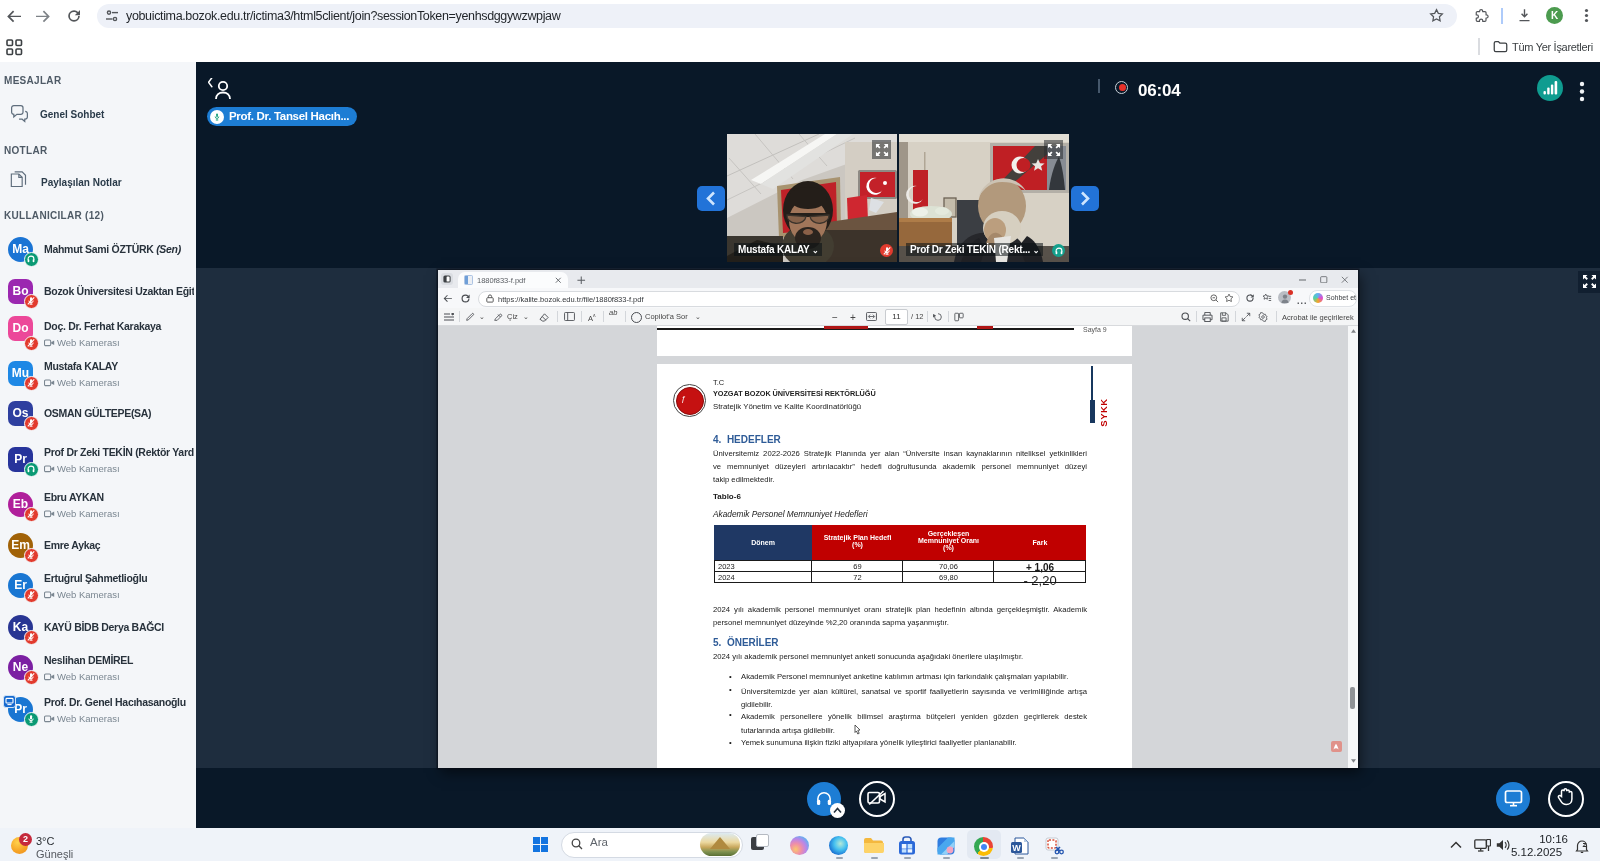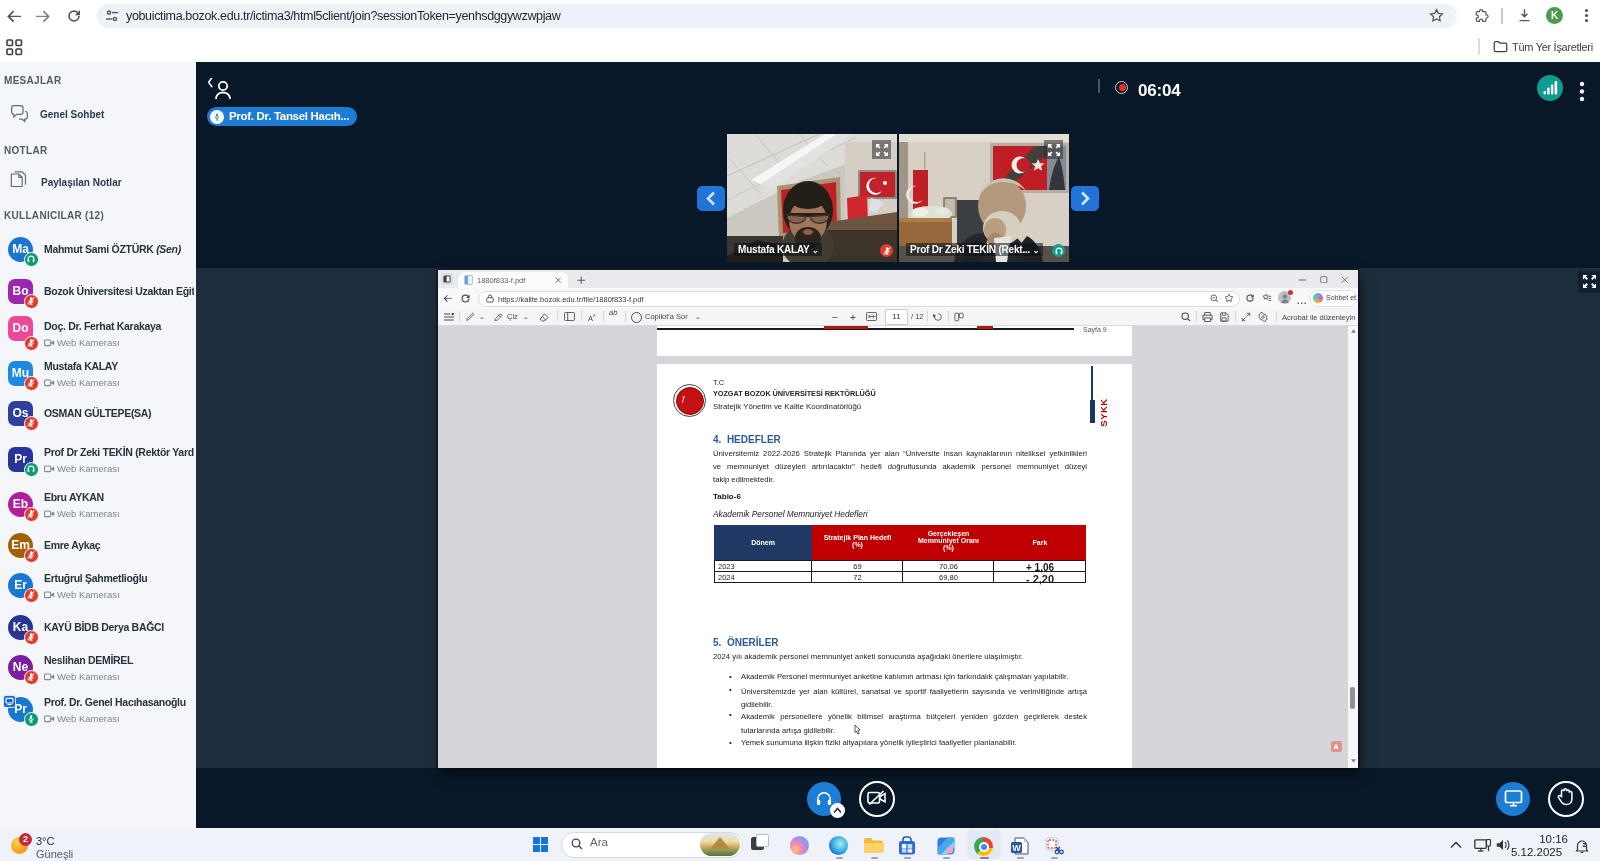--- a/index.html
+++ b/index.html
@@ -555,21 +555,21 @@
           </svg>
       <div class="abs" style="left:802px;top:3px;width:1px;height:11px;background:#d3d6da"></div>
       <svg class="abs" style="left:808px;top:4px" width="10" height="10" viewBox="0 0 24 24" stroke="#4a4d52" stroke-width="2" fill="none">
             <path d="M14 3h7v7M10 21H3v-7M21 3l-8 8M3 21l8-8"></path>
           </svg>
       <svg class="abs" style="left:825px;top:4px" width="10" height="10" viewBox="0 0 24 24" fill="none" stroke="#4a4d52" stroke-width="1.8">
             <circle cx="12" cy="12" r="3.2"></circle>
             <path d="M12 2.5l1.8 3.4 3.8-.6 1 3.7 3.4 1.8-2.1 3.2 2.1 3.2-3.4 1.8-1 3.7-3.8-.6L12 21.5l-1.8-3.4-3.8.6-1-3.7L2 13.2l2.1-3.2L2 6.8l3.4-1.8 1-3.7 3.8.6z"></path>
           </svg>
       <div class="abs" style="left:843px;top:3px;width:1px;height:11px;background:#d3d6da"></div>
-      <span class="abs etool" style="left:849px;top:4.5px">Acrobat ile düzenleyin</span>
+      <span class="abs etool" style="left:849px;top:4.5px">Acrobat ile geçirilerek</span>
     </div>
     <div id="pdfcontent" class="abs">
       <div class="abs page" style="top:0px;height:30px;"></div>
       <div class="abs" style="left:224px;top:1.5px;width:417px;height:2.8px;background:#1a1a1a"></div>
       <div class="abs" style="left:391px;top:0px;width:44px;height:3px;background:#b01616"></div>
       <div class="abs" style="left:544px;top:0px;width:16px;height:3px;background:#b01616"></div>
       <div class="abs" style="left:650px;top:0px;font-size:7px;color:#555">Sayfa 9</div>
       <div class="abs page" style="top:38px;height:404px;font-family:'Liberation Sans',sans-serif;" id="page10">
         <div class="abs" style="left:16px;top:20px;width:31px;height:31px;border-radius:50%;border:1px solid #444;background:#fff"></div>
         <div class="abs" style="left:18.5px;top:22.5px;width:26px;height:26px;border-radius:50%;background:#c51111;border:1.5px solid #8a0c0c"></div>
@@ -608,21 +608,25 @@
           <div class="abs" style="left:97px;top:35px;width:1px;height:22px;background:#1a1a1a"></div>
           <div class="abs" style="left:188px;top:35px;width:1px;height:22px;background:#1a1a1a"></div>
           <div class="abs" style="left:279px;top:35px;width:1px;height:22px;background:#1a1a1a"></div>
           <div class="abs" style="left:4px;top:37px;color:#1a1a1a;font-weight:normal;font-size:7.5px">2023</div>
           <div class="abs" style="left:98px;top:37px;width:91px;color:#1a1a1a;font-weight:normal;font-size:7.5px">69</div>
           <div class="abs" style="left:189px;top:37px;width:91px;color:#1a1a1a;font-weight:normal;font-size:7.5px">70,06</div>
           <div class="abs" style="left:280px;top:37px;width:92px;color:#1a1a1a;font-weight:bold;font-size:10px">+ 1,06</div>
           <div class="abs" style="left:4px;top:48px;color:#1a1a1a;font-weight:normal;font-size:7.5px">2024</div>
           <div class="abs" style="left:98px;top:48px;width:91px;color:#1a1a1a;font-weight:normal;font-size:7.5px">72</div>
           <div class="abs" style="left:189px;top:48px;width:91px;color:#1a1a1a;font-weight:normal;font-size:7.5px">69,80</div>
-          <div class="abs" style="left:280px;top:48px;width:92px;color:#1a1a1a;font-weight:bold;font-size:11px">- 2,20</div>
+          <div class="abs" style="left:280px;top:48px;width:92px;color:#1a1a1a;font-weight:normal;font-size:13px">- 2,20</div>
+        </div>
+        <div class="abs" style="left:56px;top:239px;width:374px;font-size:7.7px;color:#1a1a1a;line-height:13px">
+          <div style="text-align-last:justify;white-space:nowrap">2024 yılı akademik personel memnuniyet oranı stratejik plan hedefinin altında gerçekleşmiştir. Akademik</div>
+          <div>personel memnuniyet düzeyinde %2,20 oranında sapma yaşanmıştır.</div>
         </div>
         <div class="abs" style="left:56px;top:273px;font-size:10px;font-weight:bold;color:#2e5b97">5.&nbsp;&nbsp;ÖNERİLER</div>
         <div class="abs" style="left:56px;top:288px;width:374px;font-size:7.7px;color:#1a1a1a">2024 yılı akademik personel memnuniyet anketi sonucunda aşağıdaki önerilere ulaşılmıştır.</div>
         <div class="abs" style="left:72px;top:308px;font-size:7.7px;color:#1a1a1a">•</div>
         <div class="abs" style="left:84px;top:308px;width:346px;font-size:7.7px;color:#1a1a1a">Akademik Personel memnuniyet anketine katılımın artması için farkındalık çalışmaları yapılabilir.</div>
         <div class="abs" style="left:72px;top:321px;font-size:7.7px;color:#1a1a1a">•</div>
         <div class="abs" style="left:84px;top:321px;width:346px;font-size:7.7px;color:#1a1a1a;line-height:13px">
               <div style="text-align-last:justify;white-space:nowrap">Üniversitemizde yer alan kültürel, sanatsal ve sportif faaliyetlerin sayısında ve verimliliğinde artışa</div>
               <div>gidilebilir.</div>
             </div>

